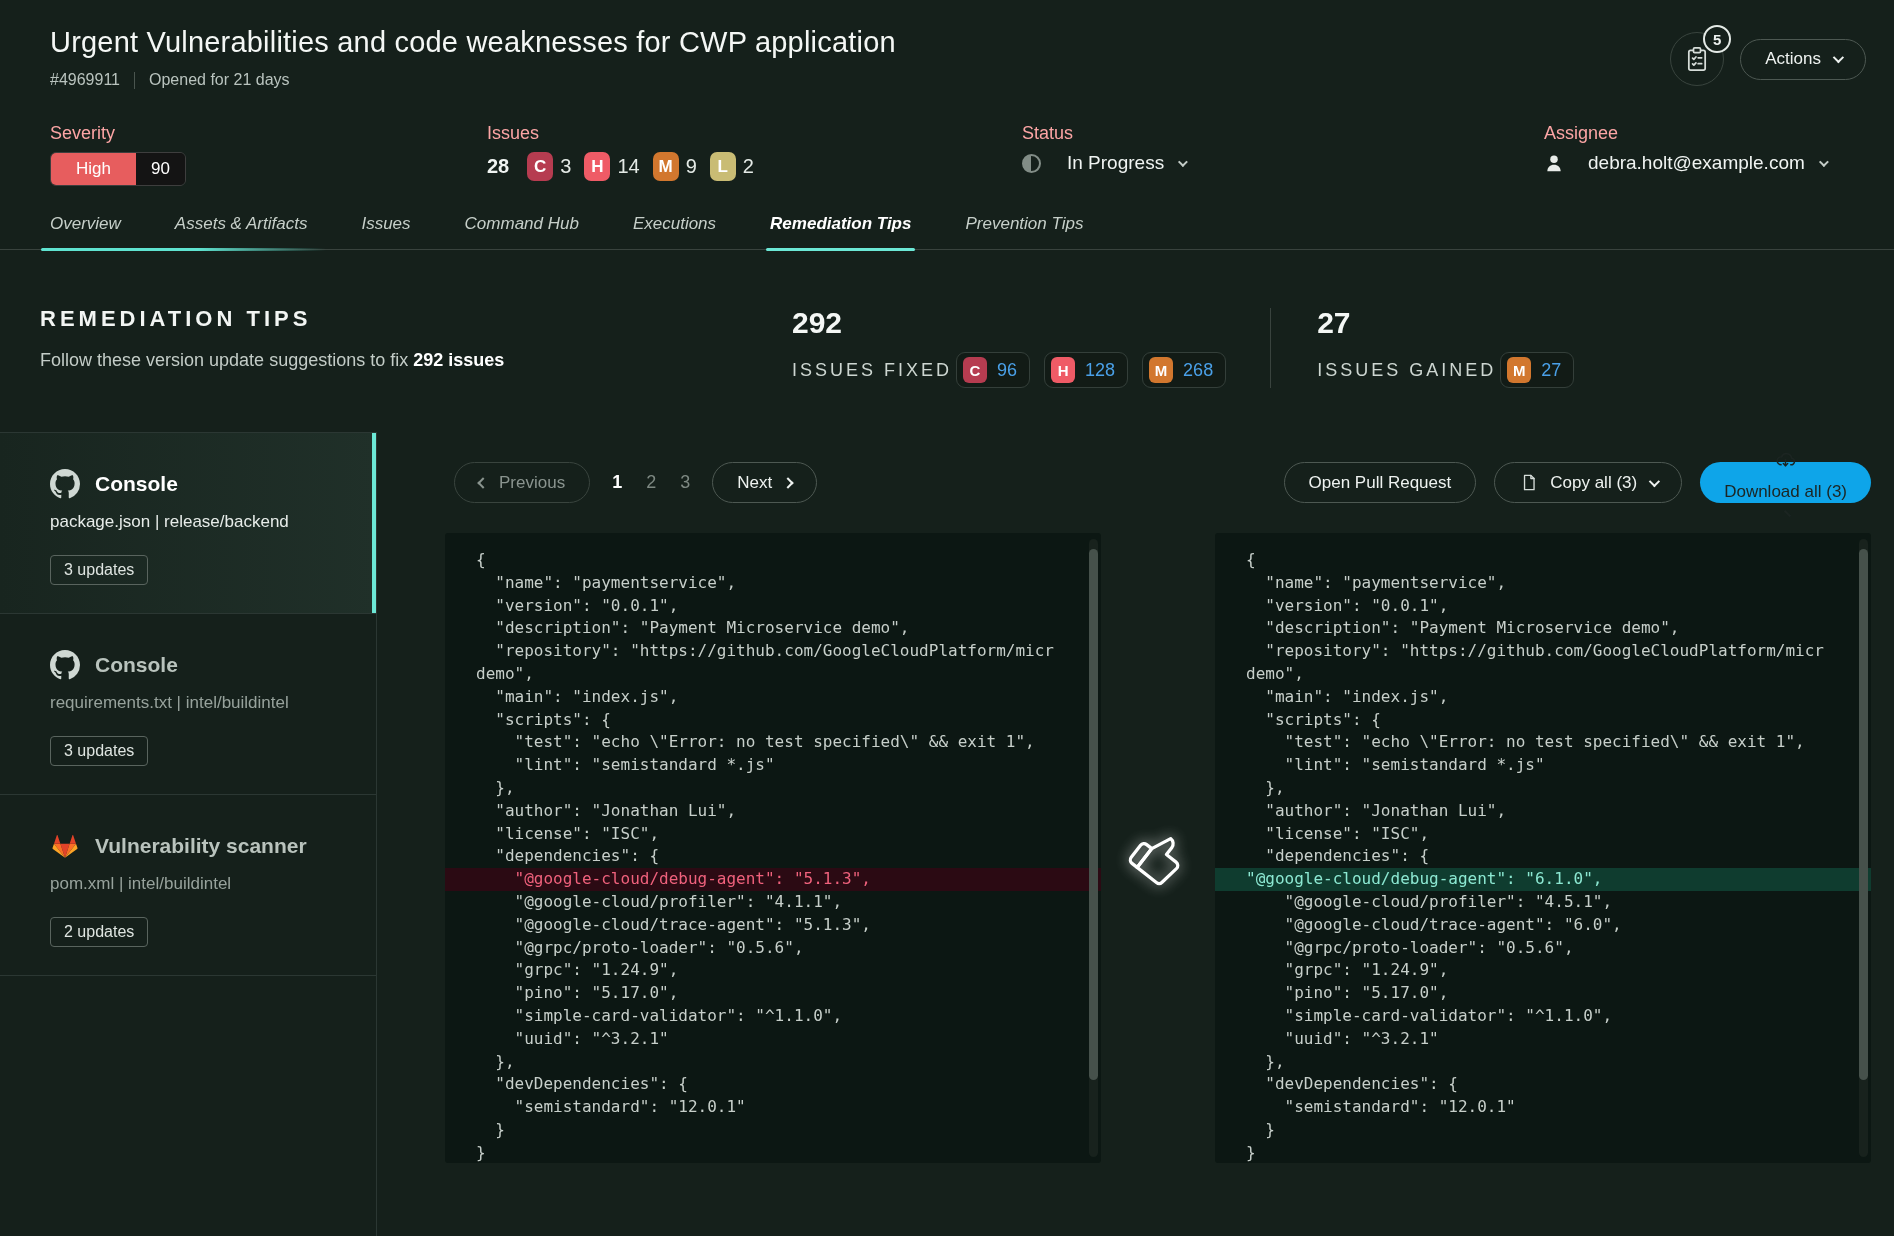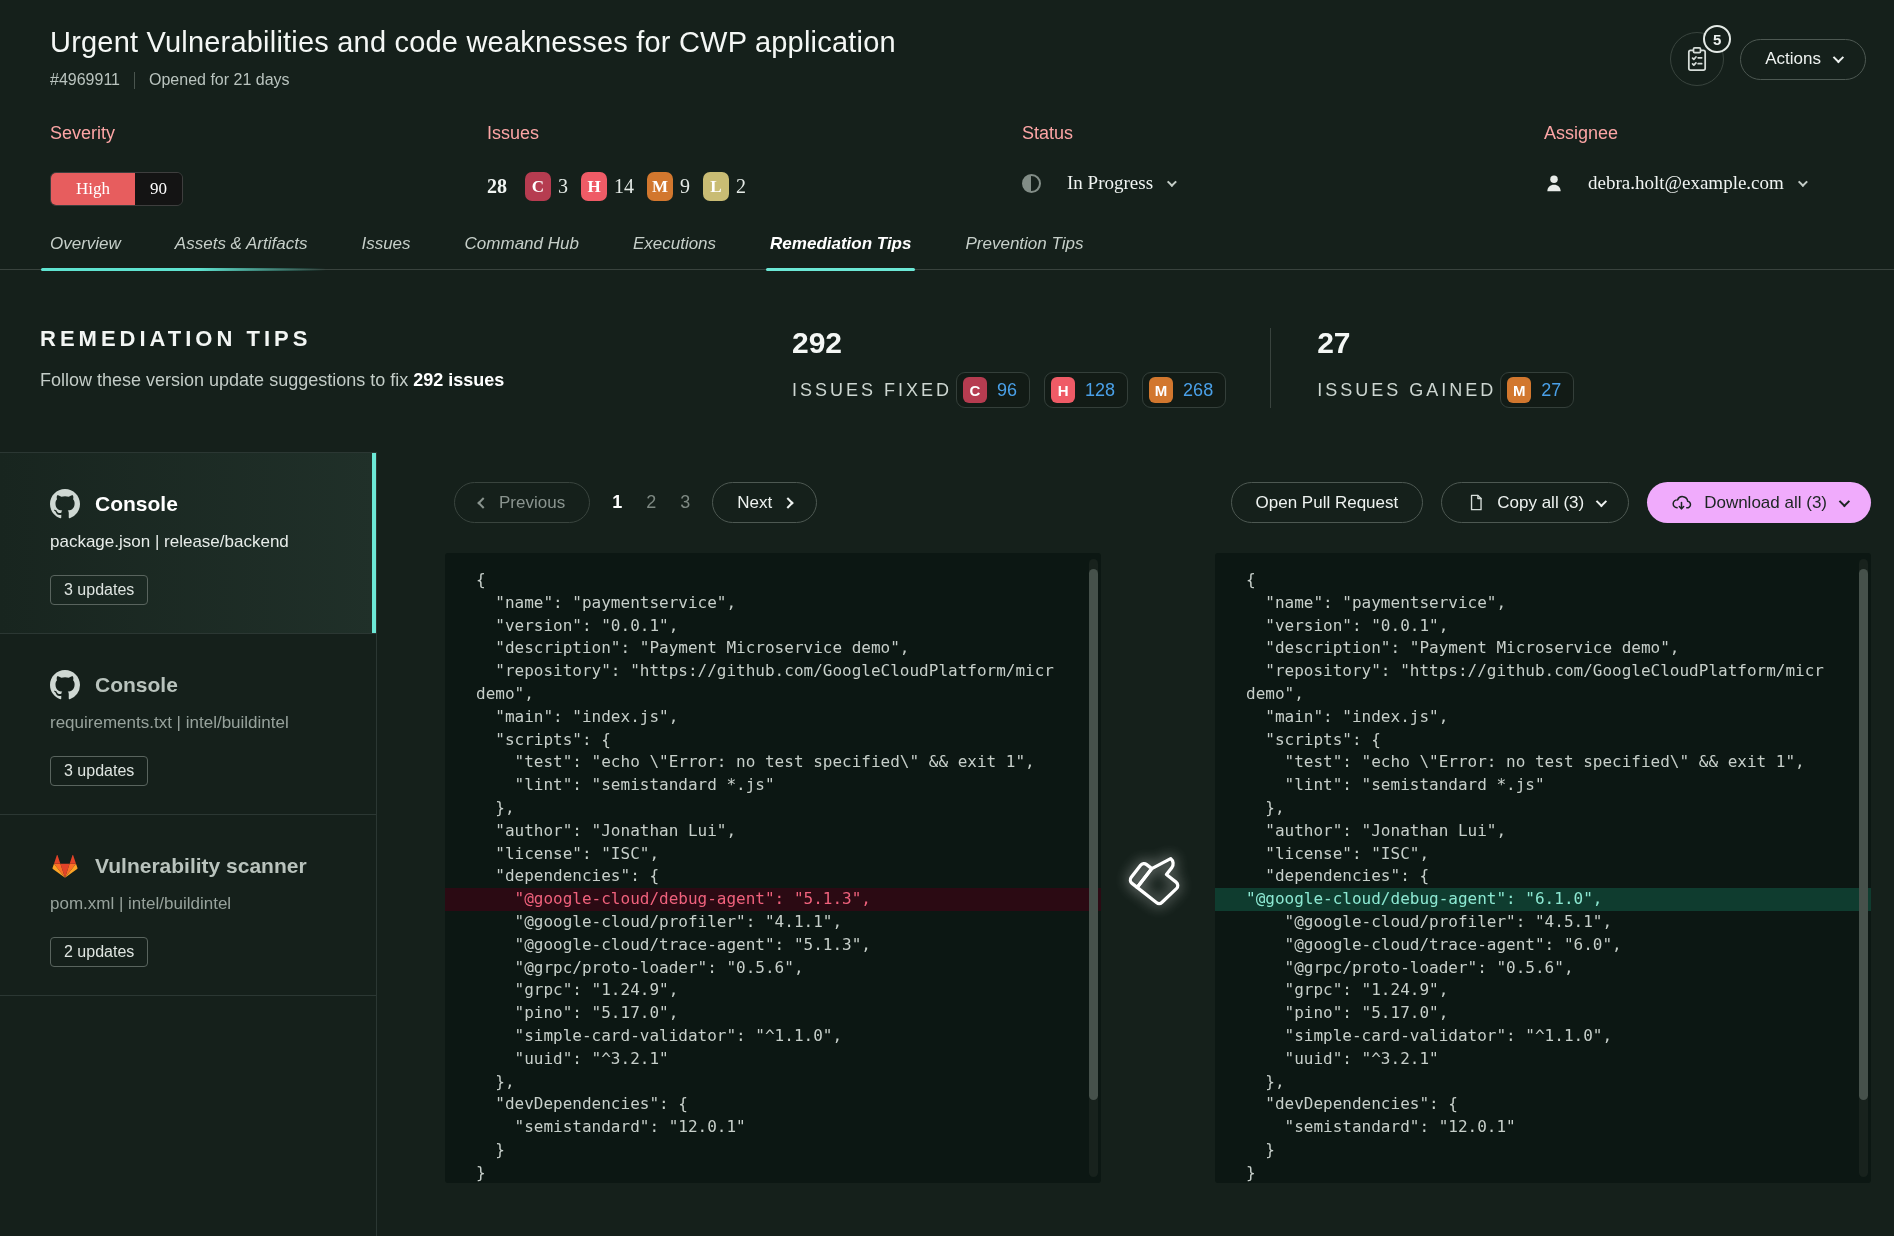--- a/index.html
+++ b/index.html
@@ -21,21 +21,21 @@
   .chev.down { transform:rotate(45deg) translateY(-2px); }
   .chev.left { transform:rotate(135deg); }
   .chev.right { transform:rotate(-45deg); }
 
   
   .meta-row { display:flex; padding-left:50px; margin-top:34px; }
   .meta-col.severity { width:437px; }
   .meta-col.issues { width:535px; }
   .meta-col.status { width:522px; }
   .meta-label { font-size:18px; color:#fca5a5; }
-  .meta-value { margin-top:28px; display:flex; align-items:center;font-family:Liberation Serif, serif; }
+  .meta-value { margin-top:8px; display:flex; align-items:center; }
   .sev-badge { display:inline-flex; border-radius:6px; overflow:hidden; border:1px solid #3e3e3e; font-size:17px; }
   .sev-level { background:#e75d5e; color:#fff; padding:6px 25px; }
   .sev-score { background:#141414; color:#fff; padding:6px 15px; }
   .issues-row { gap:13px; font-size:20px; }
   .issues-total { font-weight:700; color:#f0f4f2; margin-right:5px; }
   .chip-letter { display:inline-flex; align-items:center; justify-content:center; width:26px; height:29px; border-radius:7px; color:#fff; font-size:17px; font-weight:700; }
   .sev-chip-group { display:inline-flex; align-items:center; gap:7px; color:#e4eae6; }
   .status-circle { width:19px; height:19px; border-radius:50%; border:2px solid #828d87; background:linear-gradient(90deg,#828d87 50%, transparent 50%); margin-right:12px; }
   .meta-dd { display:flex; align-items:center; gap:14px; font-size:19px; color:#f0f4f2; cursor:pointer; }
   .meta-dd .chev { width:7px; height:7px; color:#c3ccc7; }
@@ -83,21 +83,21 @@
   
   .main { flex:1; padding:30px 23px 0 68px; position:relative; }
   .toolbar { display:flex; align-items:center; justify-content:space-between; }
   .pager { display:flex; align-items:center; gap:22px; margin-left:9px; }
   .pager .prev { color:#8a948f; border-color:#39443e; }
   .pager .next { color:#eef2f0; }
   .pages { display:flex; gap:24px; font-size:18px; }
   .page-num { color:#7d8882; cursor:pointer; }
   .page-num.current { color:#ffffff; font-weight:700; }
   .actions-right { display:flex; align-items:center; gap:18px; }
-  .btn-white { background:#f0abfc; color:#1c2522; border:none; font-weight:500; }
+  .btn-white { background:#0ea5e9; color:#1c2522; border:none; font-weight:500;flex-direction:column; }
   .btn-icon-svg { display:flex; }
 
   .panels { margin-top:30px; display:flex; gap:114px; position:relative; }
   .code-panel { width:656px; height:630px; background:#0c1713; border-radius:3px; position:relative; overflow:hidden; padding-top:16px; }
   .code-lines { font-family:"DejaVu Sans Mono","Liberation Mono",monospace; font-size:16px; line-height:22.8px; color:#c7cfca; }
   .code-line { white-space:pre; padding-left:31px; padding-right:18px; }
   .scrollbar { position:absolute; top:6px; bottom:6px; right:3px; width:9px; background:#18221d; border-radius:5px; }
   .scrollbar .thumb { position:absolute; top:10px; height:86%; width:9px; background:#46514b; border-radius:5px; }
   .thumbs-wrap { position:absolute; left:688px; top:298px; width:52px; height:52px; color:#ffffff; filter:drop-shadow(0 0 7px rgba(255,255,255,.75)); }
 </style>

